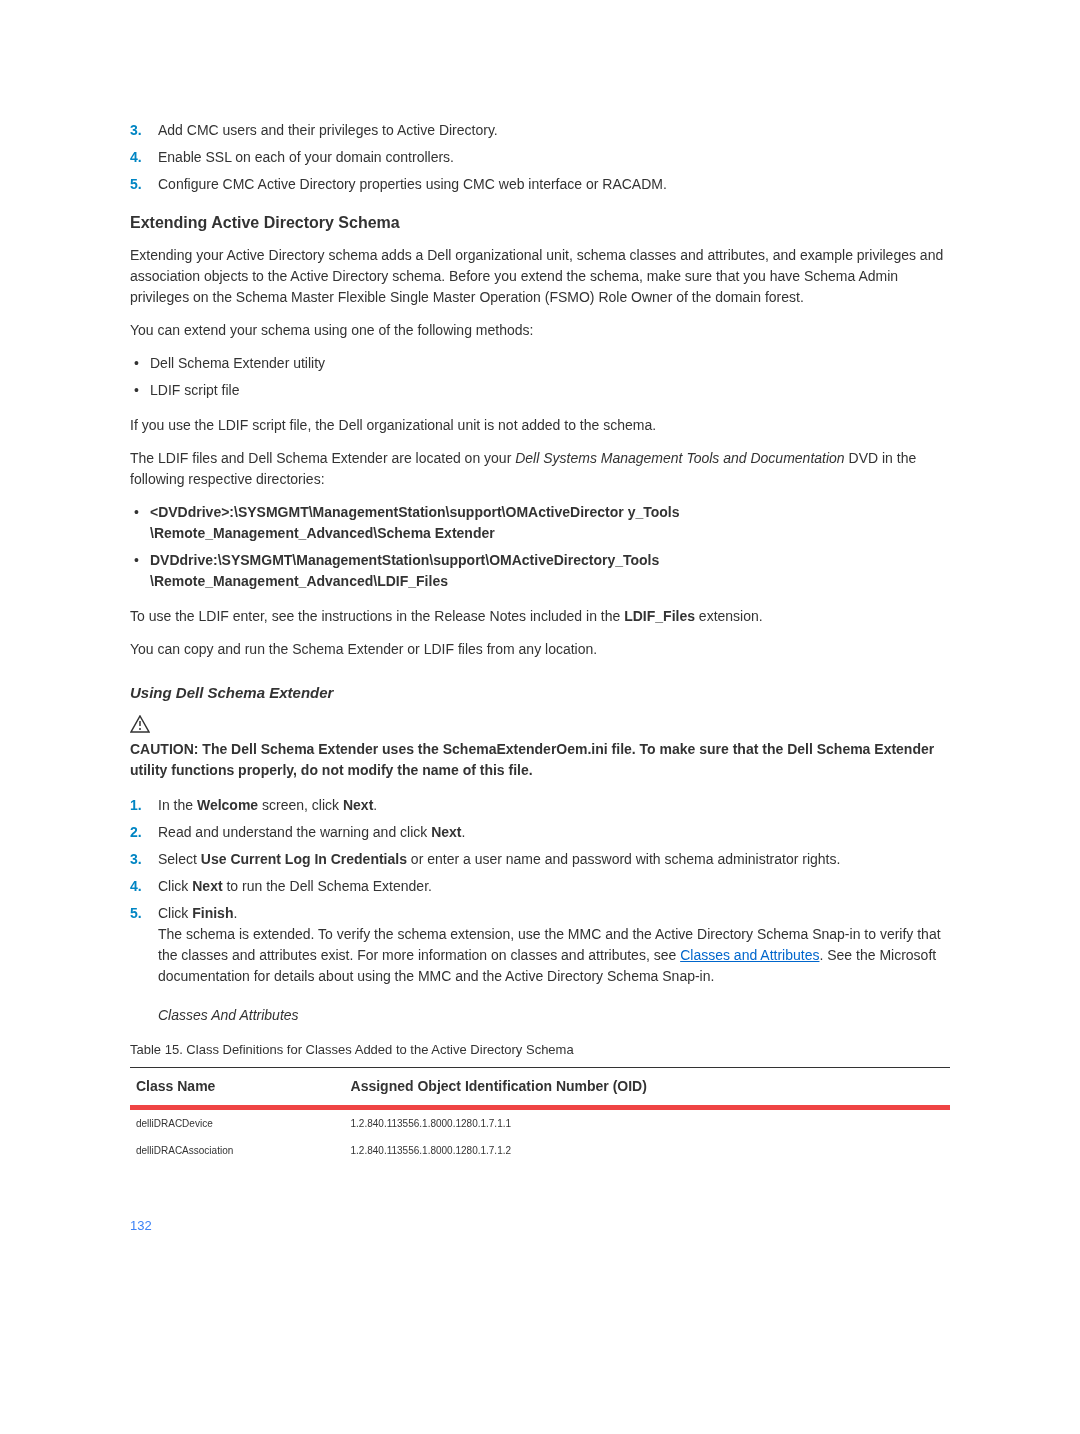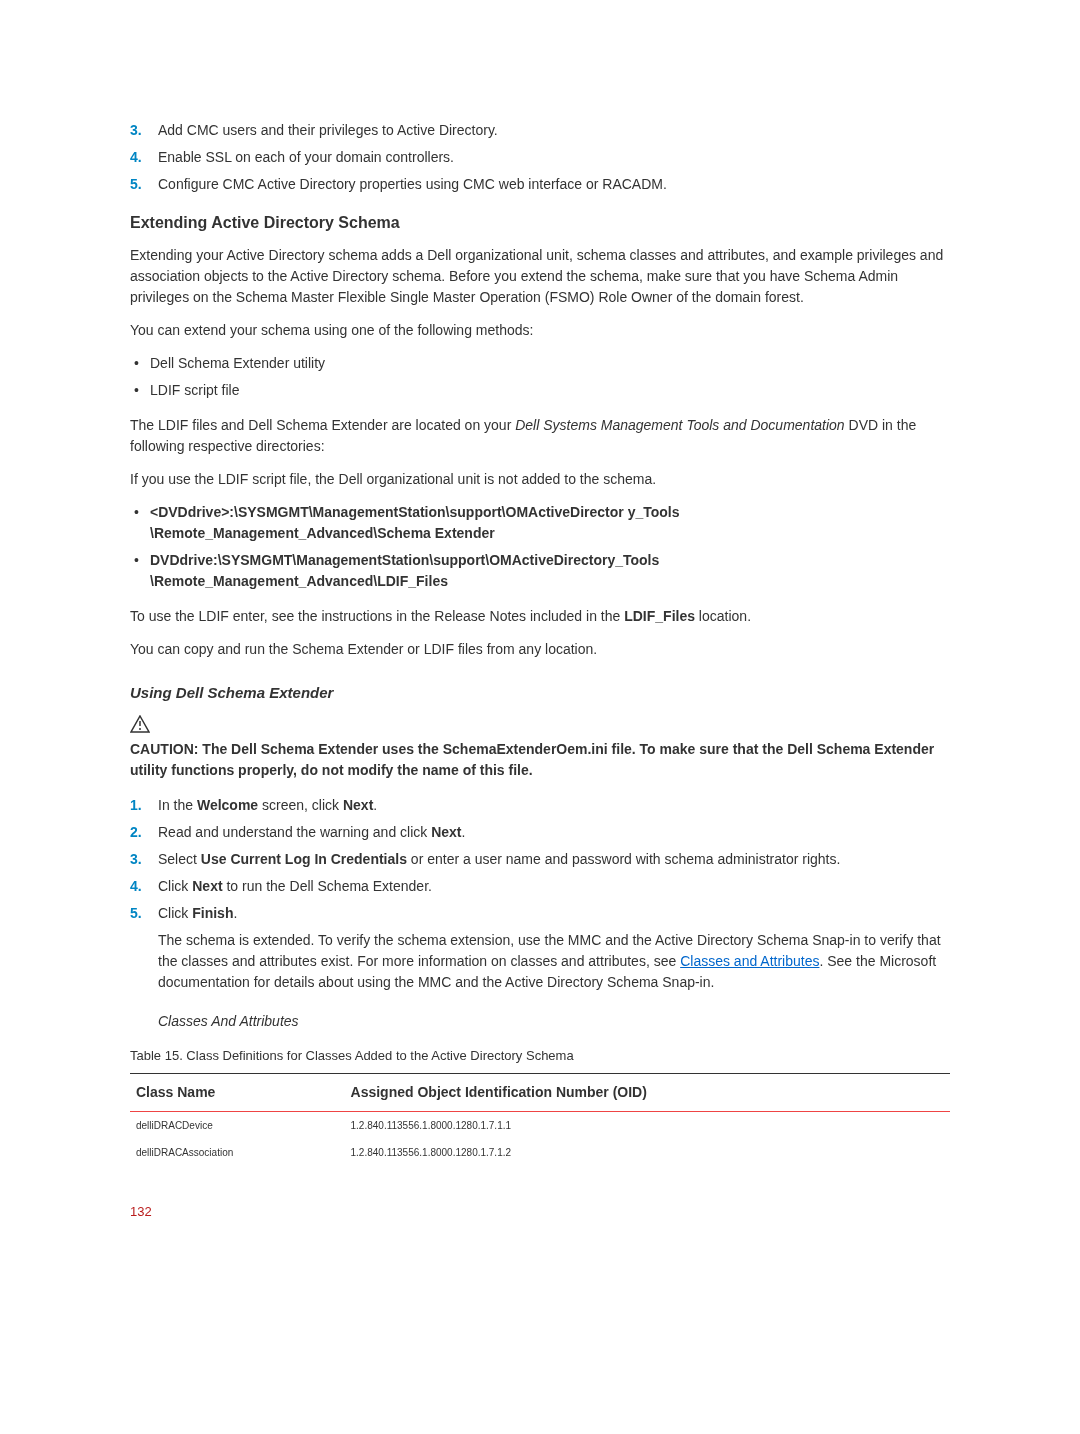--- a/index.html
+++ b/index.html
@@ -71,48 +71,47 @@
     flex: 0 0 auto;
     margin-right: 8px;
     margin-top: 2px;
   }
   a.link {
     color: #0066cc;
     text-decoration: underline;
   }
   .indented-para {
     padding-left: 28px;
-    margin-top: 6px;
   }
   .table-caption {
     font-weight: normal;
     font-size: 13px;
     margin: 14px 0 8px 0;
   }
   table.def-table {
     width: 100%;
     border-collapse: collapse;
     margin-bottom: 30px;
   }
   table.def-table th {
     text-align: left;
     font-weight: bold;
     padding: 8px 6px;
     border-top: 1.5px solid #333;
-    border-bottom: 1px solid #ef4444;
+    border-bottom: 5px solid #ef4444;
     font-size: 14px;
   }
   table.def-table td {
     padding: 6px;
     font-size: 10px;
   }
   .page-num {
     font-size: 13px;
-    color: #b91c1c;
-    margin-top: 36px;
+    color: #3b82f6;
+    margin-top: 52px;
   }
   .attr-title {
     font-style: italic;
     margin: 18px 0 6px 28px;
   }
 </style>
 </head>
 <body>
 
 <div class="page">
@@ -127,33 +126,33 @@
 
   <p>Extending your Active Directory schema adds a Dell organizational unit, schema classes and attributes, and example privileges and association objects to the Active Directory schema. Before you extend the schema, make sure that you have Schema Admin privileges on the Schema Master Flexible Single Master Operation (FSMO) Role Owner of the domain forest.</p>
 
   <p>You can extend your schema using one of the following methods:</p>
 
   <ul class="bullet-list">
     <li><span>Dell Schema Extender utility</span></li>
     <li><span>LDIF script file</span></li>
   </ul>
 
+  <p>If you use the LDIF script file, the Dell organizational unit is not added to the schema.</p>
+
   <p>
     <span>The LDIF files and Dell Schema Extender are located on your </span><span class="italic">Dell Systems Management Tools and Documentation</span><span> DVD in the following respective directories:</span>
   </p>
-
-  <p>If you use the LDIF script file, the Dell organizational unit is not added to the schema.</p>
 
   <ul class="bullet-list">
     <li><span class="bold">&lt;DVDdrive&gt;:\SYSMGMT\ManagementStation\support\OMActiveDirector y_Tools \Remote_Management_Advanced\Schema Extender</span></li>
     <li><span class="bold">DVDdrive:\SYSMGMT\ManagementStation\support\OMActiveDirectory_Tools \Remote_Management_Advanced\LDIF_Files</span></li>
   </ul>
 
   <p>
-    <span>To use the LDIF enter, see the instructions in the Release Notes included in the </span><span class="bold">LDIF_Files</span><span> location.</span>
+    <span>To use the LDIF enter, see the instructions in the Release Notes included in the </span><span class="bold">LDIF_Files</span><span> extension.</span>
   </p>
 
   <p>You can copy and run the Schema Extender or LDIF files from any location.</p>
 
   <h3 class="sub-section">Using Dell Schema Extender</h3>
 
   <div class="caution-block">
     <span class="caution-icon">
       <svg width="20" height="18" viewBox="0 0 20 18">
         <polygon points="10,1 19,17 1,17" fill="none" stroke="#333" stroke-width="1.5"></polygon>

